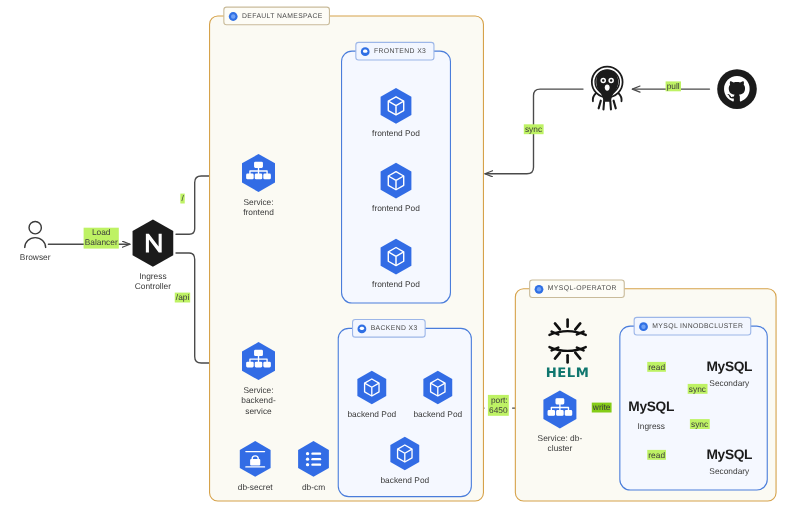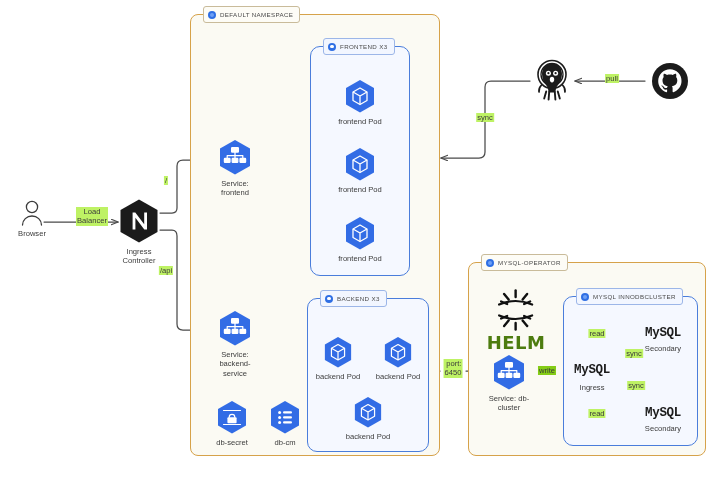--- a/index.html
+++ b/index.html
@@ -109,37 +109,37 @@
   }
   .lbl.edge {
     background: #bef264;
     padding: 0 1px;
   }
   .lbl.edge.cream { background: #84cc16; }
 
   .mysql-word {
     position: absolute;
     transform: translateX(-50%);
-    font-family: Liberation Mono, monospace;
+    font-family: Liberation Sans, sans-serif;
     font-weight: bold;
     font-size: 12.5px;
     letter-spacing: -0.3px;
     color: #1b1b1b;
   }
   .helm-wrap {
     position: absolute;
     transform: translateX(-50%);
     text-align: center;
   }
   .helm-text {
     font-family: "DejaVu Sans", sans-serif;
     font-weight: bold;
-    font-size: 18px;
+    font-size: 12px;
     letter-spacing: 0.5px;
-    color: #4d7c0f;
+    color: #0f766e;
     margin-top: -2px;
   }
 </style>
 </head>
 <body>
 
 <svg id="canvas" viewBox="0 0 720 479">
   <defs>
     <marker id="ah" markerWidth="9" markerHeight="9" refX="7.4" refY="3.2" orient="auto" markerUnits="userSpaceOnUse">
       <path d="M0.6,0.4 L7.6,3.2 L0.6,6.0" fill="none" stroke="#4a4a4a" stroke-width="1.1" stroke-linecap="round" stroke-linejoin="round"></path>

